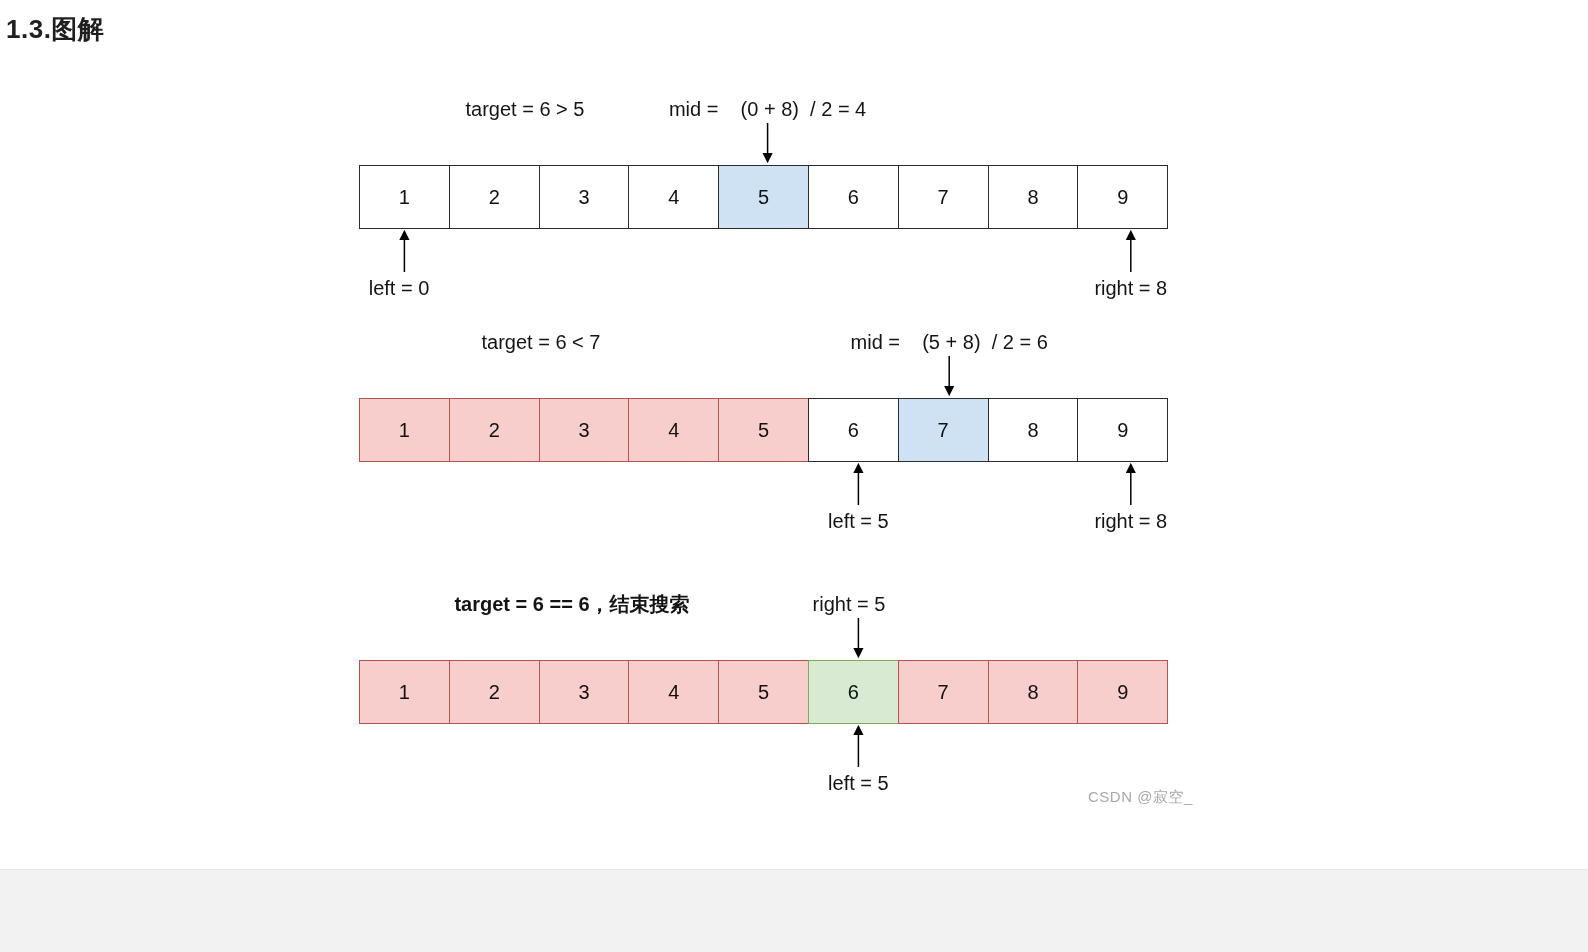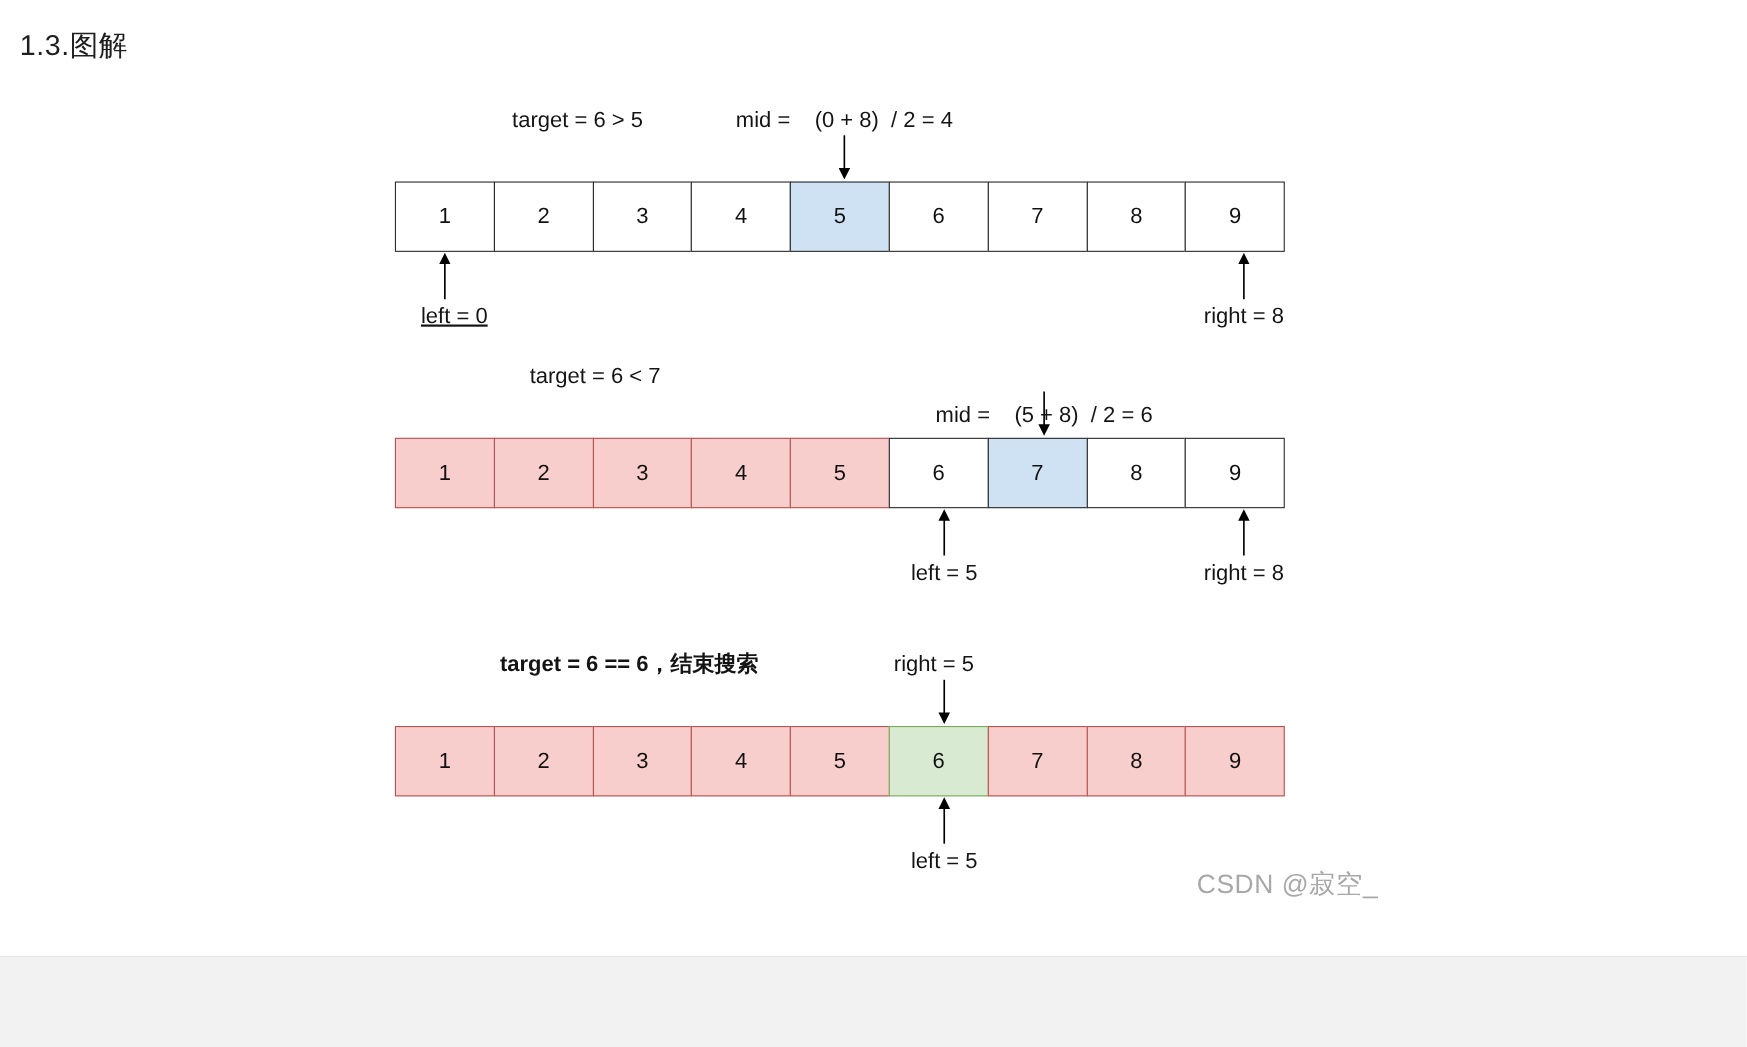--- a/index.html
+++ b/index.html
@@ -1,43 +1,43 @@
 <!DOCTYPE html>
 <html style="--normal-fill: #ffffff; --normal-border: #2b2b2b; --excluded-fill: #f8cecc; --excluded-border: #b85450; --mid-fill: #cfe2f3; --mid-border: #2b2b2b; --found-fill: #d9ead3; --found-border: #7cab5a; --arrow: #000000; --panel-bg: #f2f2f2; --watermark-color: #a8a8a8;"><head>
 <meta charset="utf-8">
 <style>
   html,body{margin:0;padding:0;}
   body{
     width:1588px;height:952px;position:relative;background:#ffffff;overflow:hidden;
     font-family:"Liberation Sans","DejaVu Sans",sans-serif;
   }
   .title{
-    position:absolute;left:2px;top:8px;margin:16px;
-    font-size:26px;font-weight:400;color:#1f1f1f;letter-spacing:0.5px;
+    position:absolute;left:2px;top:8px;margin:4px;
+    font-size:26px;font-weight:700;color:#1f1f1f;letter-spacing:0.5px;
   }
   #diagram{position:absolute;left:0;top:0;width:1588px;height:952px;}
   #arrows{position:absolute;left:0;top:0;pointer-events:none;}
   .arow{position:absolute;display:flex;}
   .cell{
     box-sizing:border-box;flex:0 0 auto;width:90.8px;height:64px;margin-left:-1px;
     display:flex;align-items:center;justify-content:center;
     font-size:20px;color:#111;
     background:var(--normal-fill);border:1px solid var(--normal-border);
   }
   .cell:first-child{margin-left:0;}
   .cell.excluded{background:var(--excluded-fill);border-color:var(--excluded-border);}
   .cell.mid{background:var(--mid-fill);border-color:var(--mid-border);}
   .cell.found{background:var(--found-fill);border-color:var(--found-border);}
   .dlabel{
     position:absolute;transform:translateX(-50%);
     font-size:20px;line-height:24px;color:#141414;white-space:pre;text-align:center;
   }
   .watermark{
     position:absolute;left:1088px;top:788px;
-    font-size:24px;color:var(--watermark-color);letter-spacing:0.5px;
+    font-size:15px;color:var(--watermark-color);letter-spacing:0.5px;
   }
   .bottom-bar{
     position:absolute;left:0;top:869px;width:1588px;height:83px;
     background:var(--panel-bg);border-top:1px solid #e6e6e6;
   }
 </style>
 </head>
 <body>
 
 <h1 class="title">1.3.图解</h1>
@@ -64,35 +64,35 @@
       <div class="cell normal">3</div>
       <div class="cell normal">4</div>
       <div class="cell mid">5</div>
       <div class="cell normal">6</div>
       <div class="cell normal">7</div>
       <div class="cell normal">8</div>
       <div class="cell normal">9</div>
     </div>
     <div class="dlabel" style="left: 525px; top: 97px; text-align: right;">target = 6 &gt; 5</div>
     <div class="dlabel" style="left: 767.6px; top: 97px; text-align: right;">mid =    (0 + 8)  / 2 = 4</div>
-    <div class="dlabel" style="left: 413px; top: 276px; text-decoration: underline;">left = 0</div>
+    <div class="dlabel" style="left: 399px; top: 276px;">left = 0</div>
     <div class="dlabel" style="left: 1130.8px; top: 276px;">right = 8</div>
     <div class="arow" style="left: 359px; top: 398px;">
       <div class="cell excluded">1</div>
       <div class="cell excluded">2</div>
       <div class="cell excluded">3</div>
       <div class="cell excluded">4</div>
       <div class="cell excluded">5</div>
       <div class="cell normal">6</div>
       <div class="cell mid">7</div>
       <div class="cell normal">8</div>
       <div class="cell normal">9</div>
     </div>
     <div class="dlabel" style="left: 541px; top: 330px;">target = 6 &lt; 7</div>
-    <div class="dlabel" style="left: 949.2px; top: 330px; margin-top: 36px;">mid =    (5 + 8)  / 2 = 6</div>
+    <div class="dlabel" style="left: 949.2px; top: 330px;">mid =    (5 + 8)  / 2 = 6</div>
     <div class="dlabel" style="left: 858.4px; top: 509px;">left = 5</div>
     <div class="dlabel" style="left: 1130.8px; top: 509px;">right = 8</div>
     <div class="arow" style="left: 359px; top: 660px;">
       <div class="cell excluded">1</div>
       <div class="cell excluded">2</div>
       <div class="cell excluded">3</div>
       <div class="cell excluded">4</div>
       <div class="cell excluded">5</div>
       <div class="cell found">6</div>
       <div class="cell excluded">7</div>

